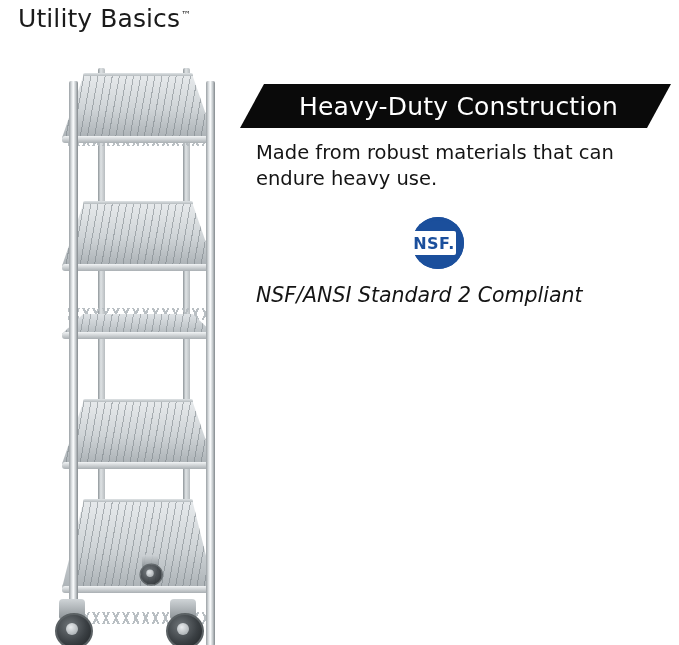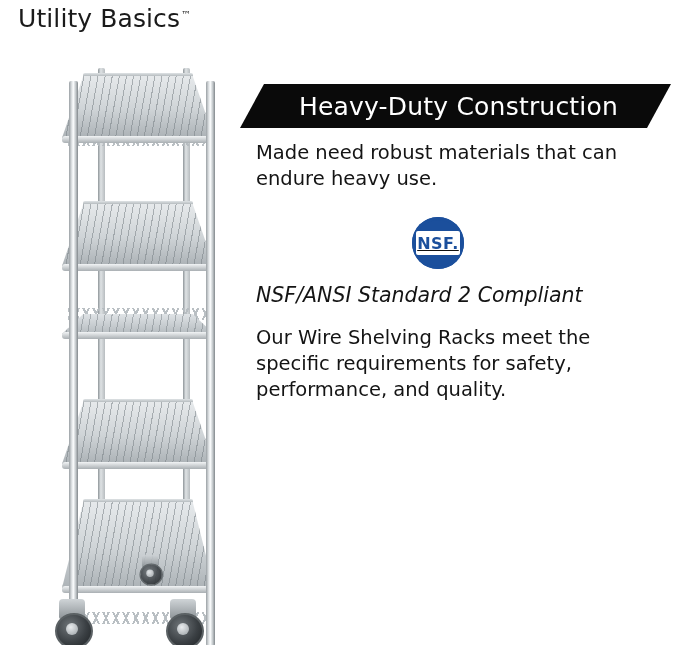--- a/index.html
+++ b/index.html
@@ -191,23 +191,21 @@
   .nsf-wrap {
     margin: 4px 0 0 172px;
   }
   .nsf-badge {
     width: 52px;
     height: 52px;
     border-radius: 50%;
     background: #1b4f9c;
     display: flex;
     align-items: center;
-    justify-content: center;
     box-shadow: inset 0 0 0 3px #1b4f9c;
-    text-decoration: underline;
   }
   .nsf-badge .nsf-inner {
     width: 44px;
     height: 24px;
     background: #ffffff;
     border-radius: 2px;
     display: flex;
     align-items: center;
     justify-content: center;
     color: #1b4f9c;
@@ -284,25 +282,24 @@
     <div class="hub"></div>
   </div>
 </div>
 
 <div class="features">
 
   <div class="banner">
     <div class="bg"></div>
     <div class="label">Heavy-Duty Construction</div>
   </div>
-  <p class="feature-body">Made need robust materials that can endure heavy use.</p>
+  <p class="feature-body">Made from robust materials that can endure heavy use.</p>
 
 
   <div class="nsf-wrap">
     <div class="nsf-badge">
       <div class="nsf-inner">NSF.</div>
     </div>
   </div>
 
   <div class="compliance-line">NSF/ANSI Standard 2 Compliant</div>
-  <p class="feature-body">Our Wire Shelving Racks meet the specific requirements for safety, performance, and quality.</p>
 
 </div>
 
 </body></html>

